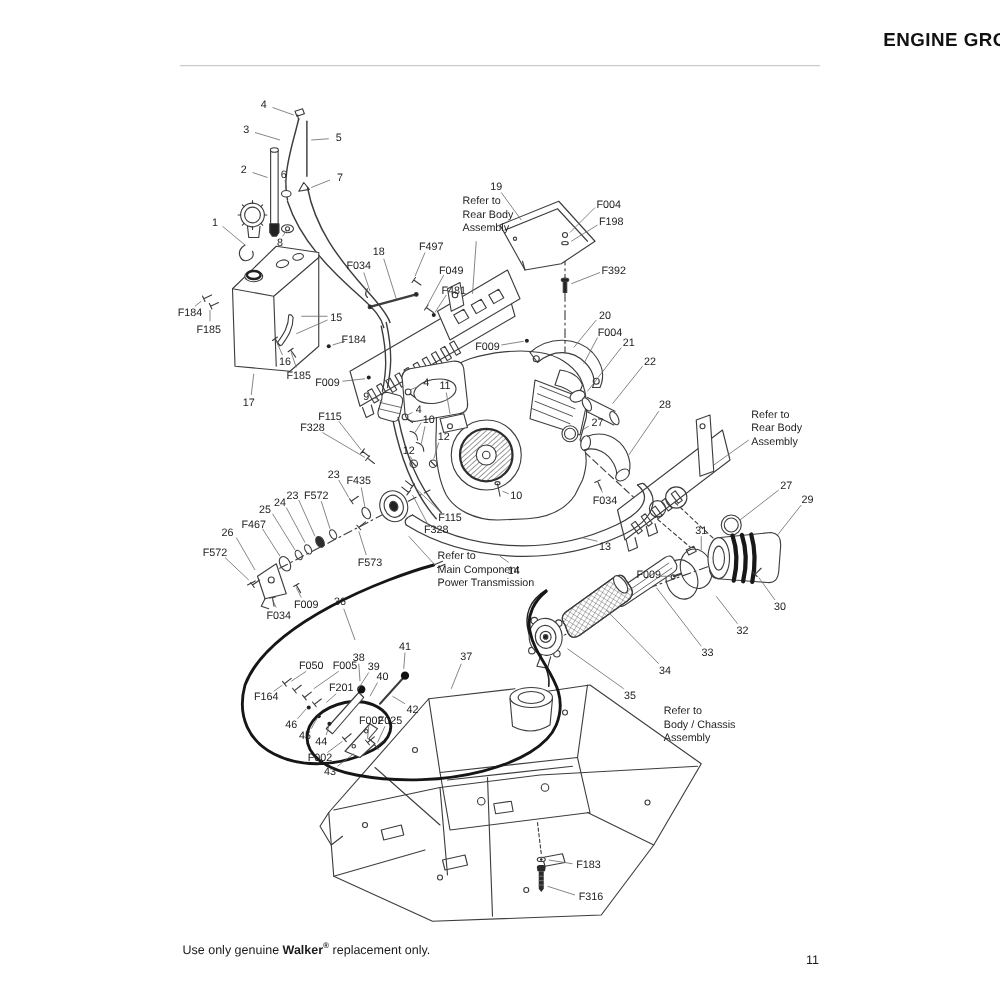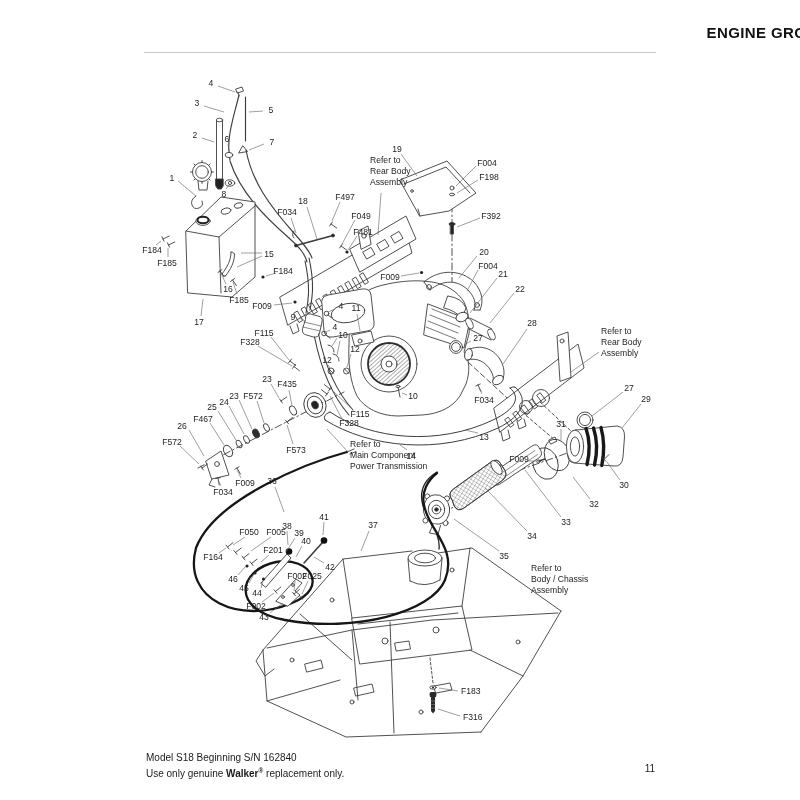--- a/index.html
+++ b/index.html
@@ -672,17 +672,16 @@
           <line x1="348" y1="452" x2="327" y2="429" class="leader"></line>
           <text x="350" y="447" class="note"><tspan x="350" y="447">Refer to</tspan><tspan x="350" y="458">Main Component</tspan><tspan x="350" y="469">Power Transmission</tspan></text>
         </g>
         <g>
           <text x="531" y="571" class="note"><tspan x="531" y="571">Refer to</tspan><tspan x="531" y="582">Body / Chassis</tspan><tspan x="531" y="593">Assembly</tspan></text>
         </g>
       </g>
   </svg>
 
   <div id="footer">
-    <div>Model S18 Beginning S/N 162840</div>
     <div><span>Use only genuine </span><b><span>Walker</span><sup>®</sup></b><span> replacement only.</span></div>
   </div>
   <div id="page-number">11</div>
 </div>
 
 </body></html>

